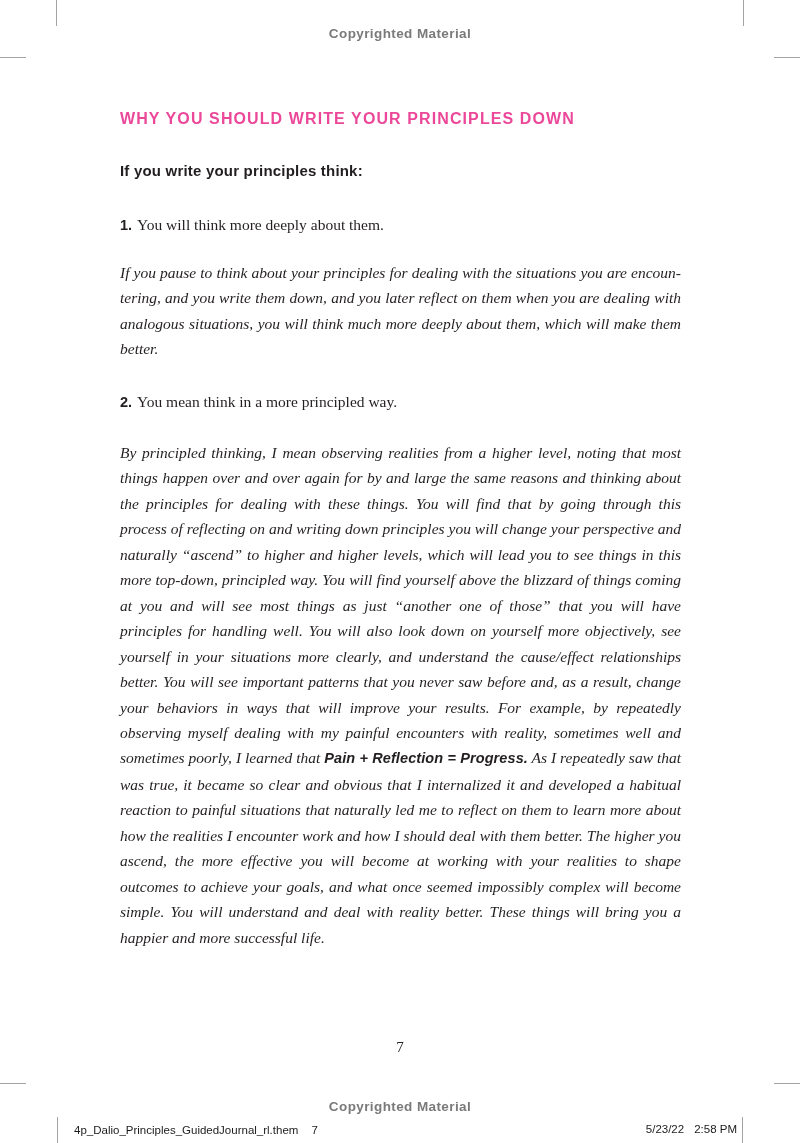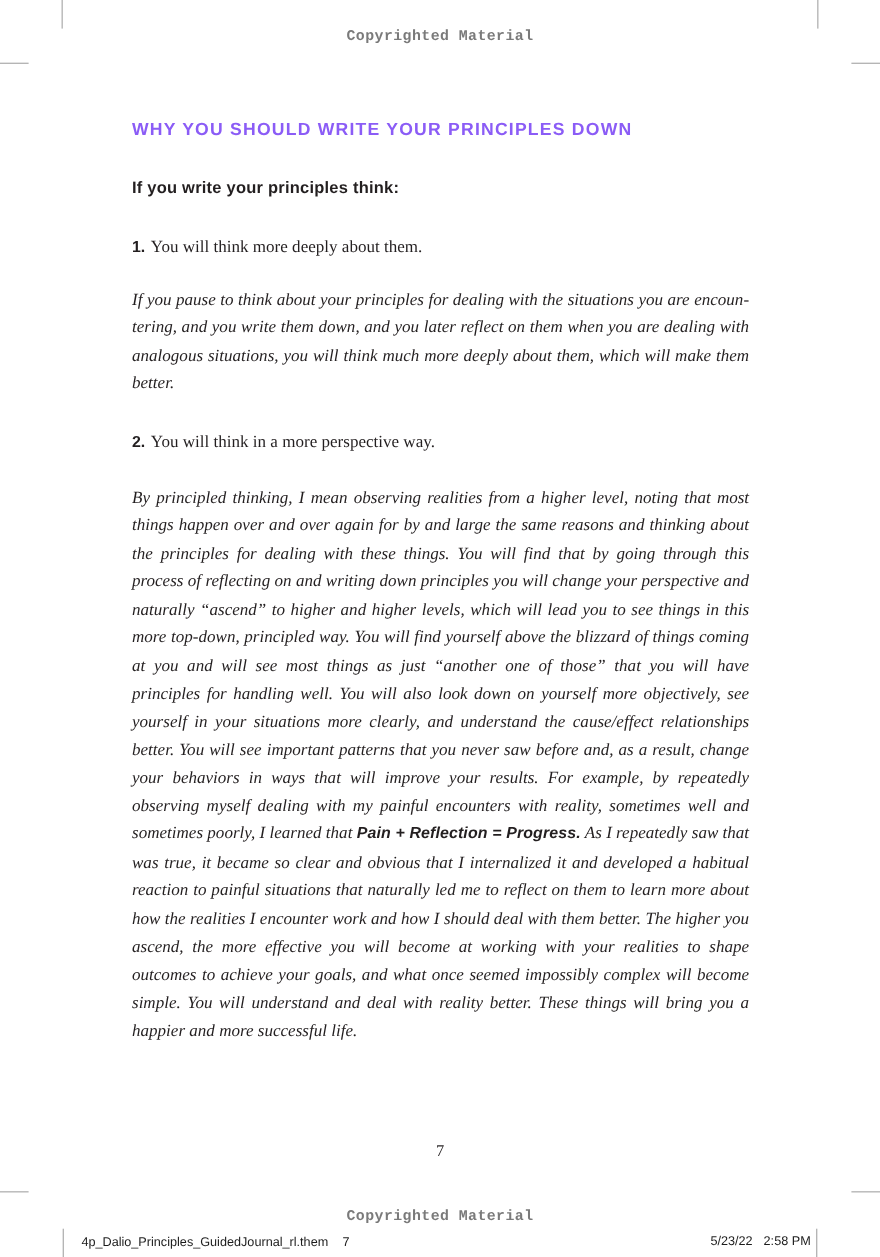--- a/index.html
+++ b/index.html
@@ -22,39 +22,39 @@
   .cm-tr-h { left: 774px; top: 57px; }
   .cm-bl-h { left: 0; top: 1083px; }
   .cm-bl-v { left: 57px; top: 1117px; }
   .cm-br-h { left: 774px; top: 1083px; }
   .cm-br-v { left: 742px; top: 1117px; }
 
   .watermark {
     position: absolute;
     left: 0; width: 800px;
     text-align: center;
-    font-family: Liberation Mono, monospace;
+    font-family: Liberation Sans, sans-serif;
     font-weight: bold;
     font-size: 13.5px;
     letter-spacing: 0.4px;
     color: #7a7a7a;
   }
   .watermark.top { top: 26px; }
   .watermark.bottom { top: 1099px; }
 
   .content { position: absolute; left: 120px; width: 561px; }
 
   .page-heading {
     position: absolute; top: 110px;
     margin: 0;
     font-family: "Liberation Sans", sans-serif;
     font-weight: bold;
     font-size: 16px;
     letter-spacing: 1.1px;
-    color: #8b5cf6;
+    color: #ec4899;
     white-space: nowrap;
     text-align: center;
   }
   .intro-line {
     position: absolute; top: 162px;
     margin: 0;
     font-family: "Liberation Sans", sans-serif;
     font-weight: bold;
     font-size: 15px;
     letter-spacing: 0.2px;
@@ -131,21 +131,21 @@
   <div class="content">
 
     <h1 class="page-heading">WHY YOU SHOULD WRITE YOUR PRINCIPLES DOWN</h1>
 
     <p class="intro-line">If you write your principles think:</p>
 
     <p class="numbered-item item-1"><span class="num">1.</span><span>You will think more deeply about them.</span></p>
 
     <p class="body-para para-1">If you pause to think about your principles for dealing with the situations you are encoun­tering, and you write them down, and you later reflect on them when you are dealing with analogous situations, you will think much more deeply about them, which will make them better.</p>
 
-    <p class="numbered-item item-2"><span class="num">2.</span><span>You will think in a more perspective way.</span></p>
+    <p class="numbered-item item-2"><span class="num">2.</span><span>You mean think in a more principled way.</span></p>
 
     <p class="body-para para-2"><span>By principled thinking, I mean observing realities from a higher level, noting that most things happen over and over again for by and large the same reasons and thinking about the principles for dealing with these things. You will find that by going through this process of reflecting on and writing down principles you will change your perspective and naturally “ascend” to higher and higher levels, which will lead you to see things in this more top-down, principled way. You will find yourself above the blizzard of things coming at you and will see most things as just “another one of those” that you will have principles for handling well. You will also look down on yourself more objectively, see yourself in your situations more clearly, and understand the cause/effect relationships better. You will see important patterns that you never saw before and, as a result, change your behaviors in ways that will improve your results. For example, by repeatedly observing myself dealing with my painful encounters with reality, sometimes well and sometimes poorly, I learned that </span><span class="bold-sans">Pain + Reflection = Progress.</span><span> As I repeatedly saw that was true, it became so clear and obvious that I internalized it and developed a habitual reaction to painful situations that naturally led me to reflect on them to learn more about how the realities I encounter work and how I should deal with them better. The higher you ascend, the more effective you will become at working with your realities to shape outcomes to achieve your goals, and what once seemed impossibly complex will become simple. You will understand and deal with reality better. These things will bring you a happier and more successful life.</span></p>
 
   </div>
 
   <div class="page-number">7</div>
 
   <div class="watermark bottom">Copyrighted Material</div>
 
   <div class="slug-line">

